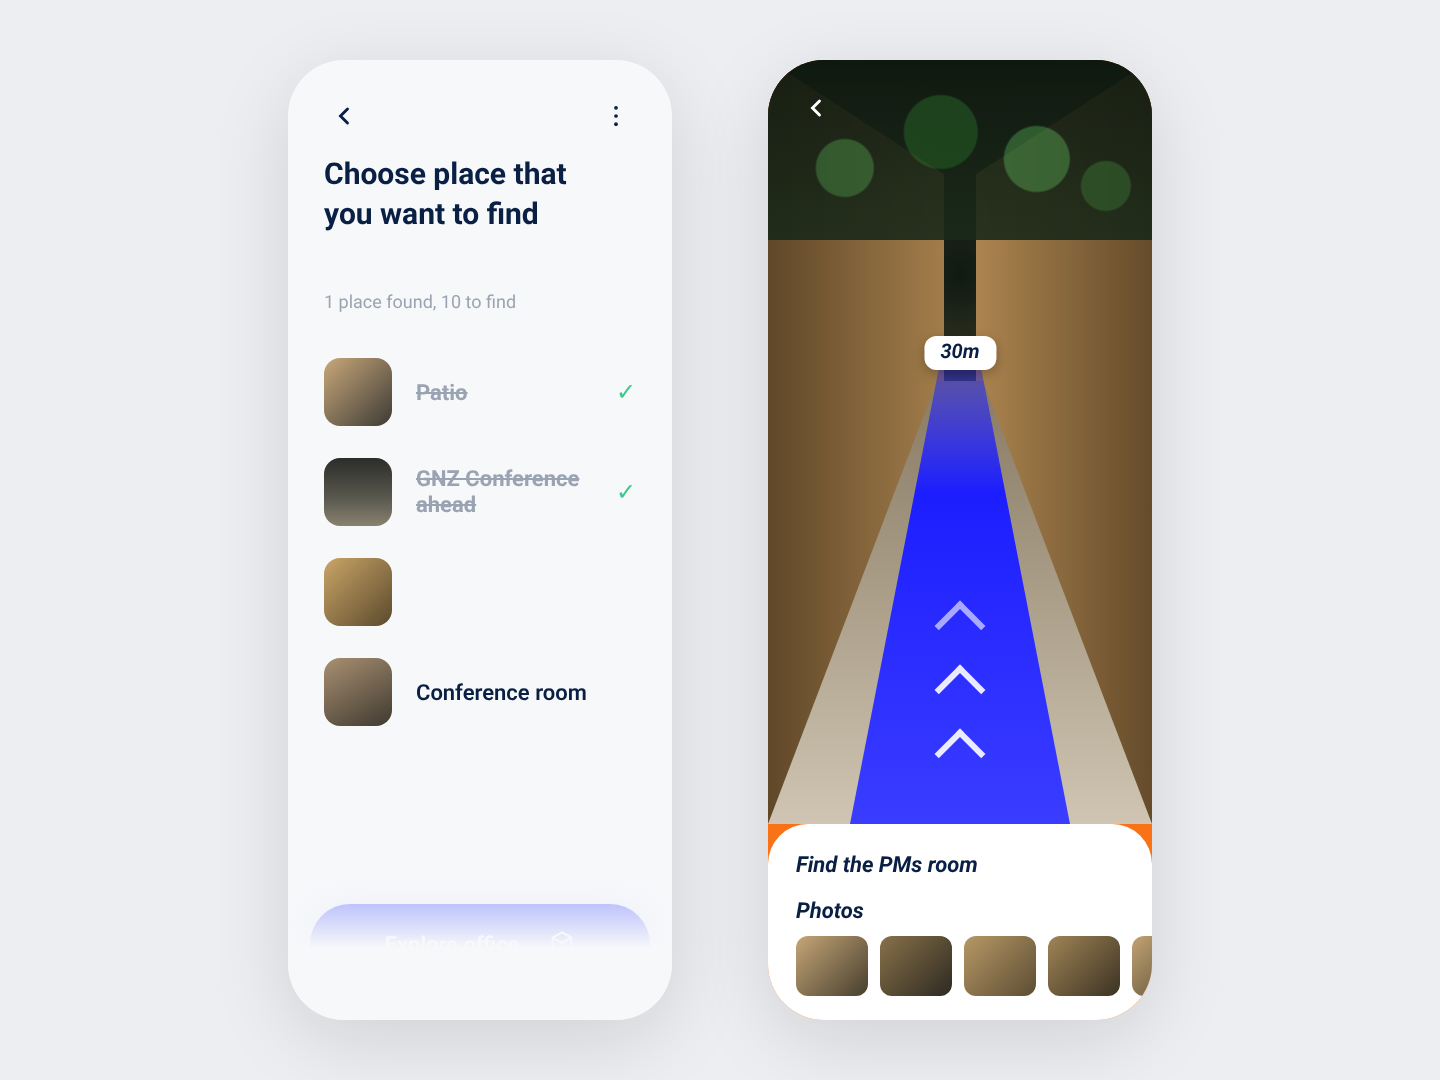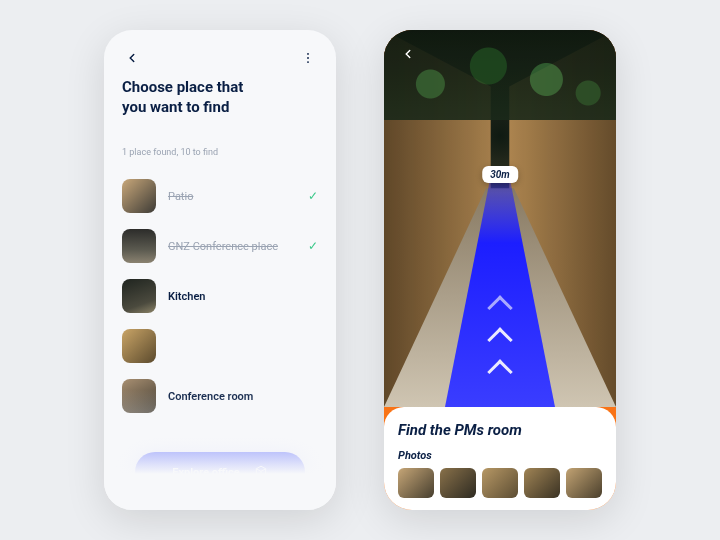--- a/index.html
+++ b/index.html
@@ -7,21 +7,21 @@
     background: #eceef1;
     width: 720px;
     height: 540px;
     font-family: -apple-system, BlinkMacSystemFont, "Segoe UI", Roboto, sans-serif;
     display: flex;
     align-items: center;
     justify-content: center;
     gap: 48px;
   }
   .phone {
-    width: 232px;
+    width: 192px;
     height: 480px;
     border-radius: 28px;
     overflow: hidden;
     box-shadow: 0 10px 40px rgba(0,0,0,0.12);
     position: relative;
     background: #f7f8fa;
   }
   
   .left .topbar {
     display: flex; justify-content: space-between; align-items: center;
@@ -50,21 +50,21 @@
   
   .th-a { background: linear-gradient(135deg,#c9a87a 0%, #3d3b36 100%); }
   .th-b { background: linear-gradient(180deg,#2c2c2a 0%, #5a594f 60%, #8a8270 100%); }
   .th-c { background: linear-gradient(160deg,#1f241f 0%, #4b4a3e 70%, #8c8468 100%); }
   .th-d { background: linear-gradient(135deg,#caa567 0%, #5b4a2d 100%); }
   .th-e { background: linear-gradient(145deg,#b4946c 0%, #4f4537 100%); }
   .th-f { background: linear-gradient(150deg,#a99072 0%, #3f3a30 100%); }
   .row-label {
     flex: 1; font-size: 11px; font-weight: 600; color: #0a1f44;
   }
-  .row.done .row-label { text-decoration: line-through; color: #9aa3b2; font-weight: 400; }
+  .row.done .row-label { text-decoration: line-through; color: #9aa3b2; font-weight: 700; }
   .check { color:#3dc98a; font-size: 12px; }
   .cta {
     position: absolute; left: 50%; transform: translateX(-50%);
     bottom: 18px;
     background: #1c2fff;
     color: #fff;
     border-radius: 999px;
     width: 170px; height: 40px;
     display: flex; align-items: center; justify-content: center; gap: 14px;
     font-size: 11px; font-weight: 600;
@@ -135,21 +135,21 @@
   .right .back-over {
     position:absolute; top:14px; left:14px; width:20px; height:20px; cursor:pointer;
     display:flex;align-items:center;justify-content:center;
   }
   .bottom-sheet {
     background:#fff; border-radius: 20px 20px 0 0;
     padding: 14px 14px 12px;
     position:relative; z-index:2;
   }
   .bottom-sheet h2 {
-    font-size:15px; font-weight:700; color:#0a1f44;
+    font-size:11px; font-weight:700; color:#0a1f44;
   }
   .bottom-sheet .dir {
     font-size:9px; color:#9aa3b2; margin-top:2px;
   }
   .bottom-sheet .photos-label {
     font-size:11px; font-weight:700; color:#0a1f44; margin-top:10px;
   }
   .pthumbs { display:flex; gap:6px; margin-top:6px; }
   .pthumb {
     width:36px; height:30px; border-radius:6px; flex-shrink:0;
@@ -182,26 +182,22 @@
   <div class="subtitle">1 place found, 10 to find</div>
 
   <div class="list">
     <div class="row done">
       <div class="thumb th-a"></div>
       <div class="row-label">Patio</div>
       <div class="check">✓</div>
     </div>
     <div class="row done">
       <div class="thumb th-b"></div>
-      <div class="row-label">GNZ Conference place</div>
+      <div class="row-label">GNZ Conference ahead</div>
       <div class="check">✓</div>
-    </div>
-    <div class="row">
-      <div class="thumb th-c"></div>
-      <div class="row-label">Kitchen</div>
     </div>
     <div class="row">
       <div class="thumb th-d"></div>
     </div>
     <div class="row">
       <div class="thumb th-f"></div>
       <div class="row-label">Conference room</div>
     </div>
   </div>
 

